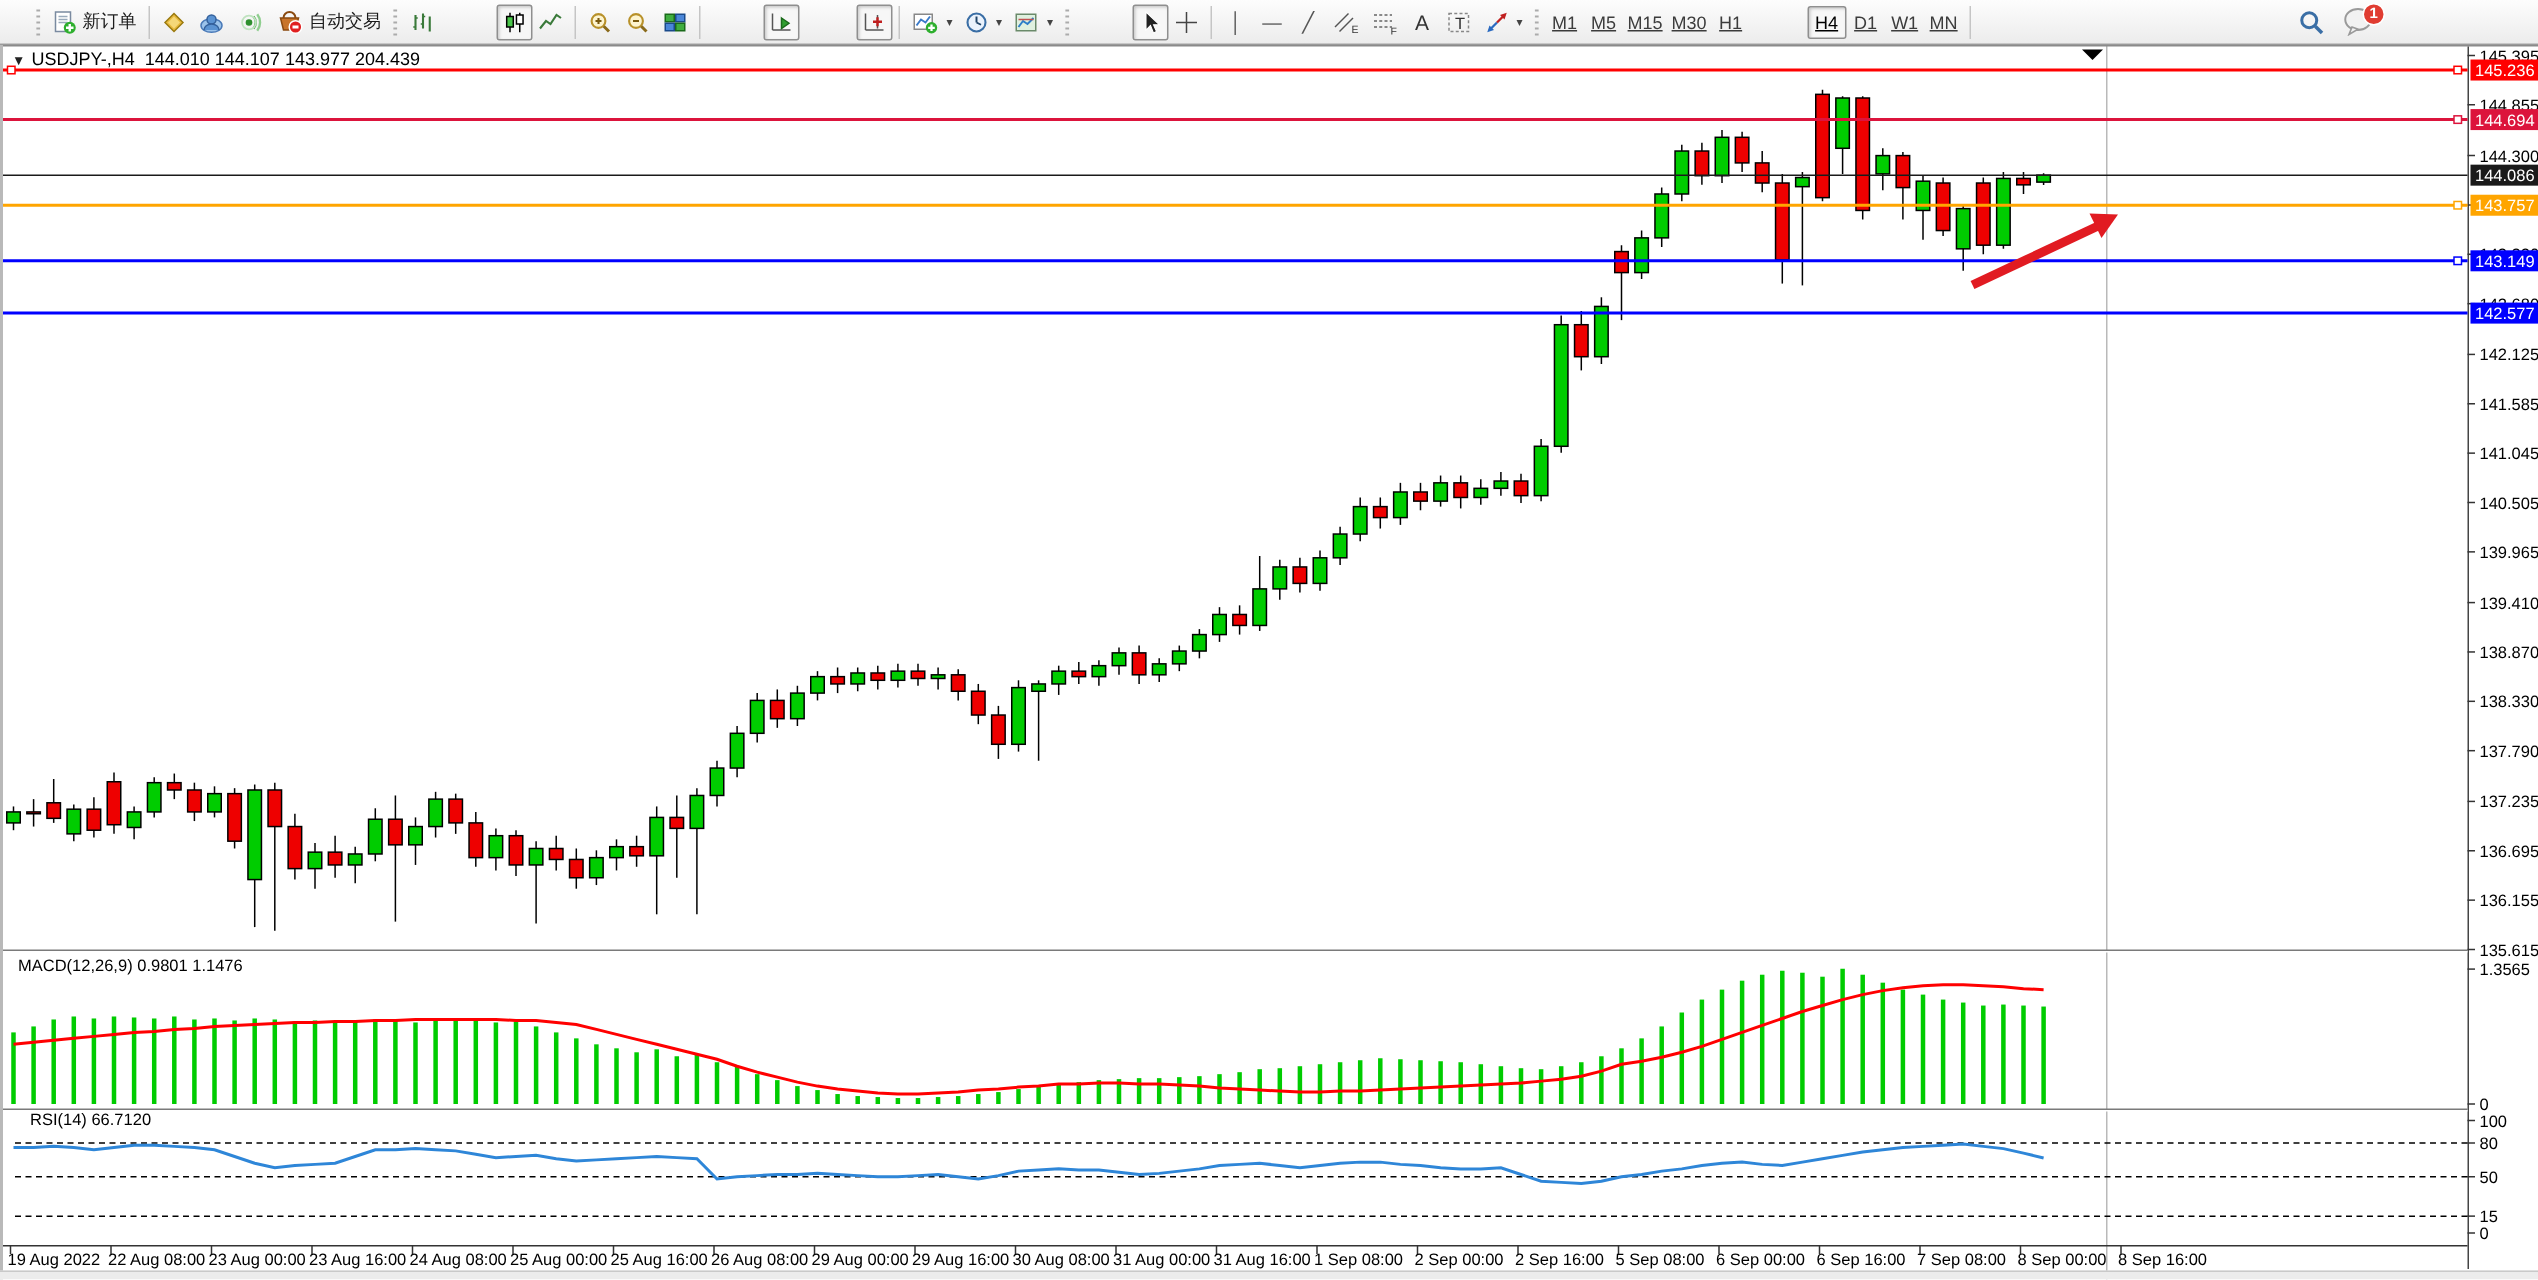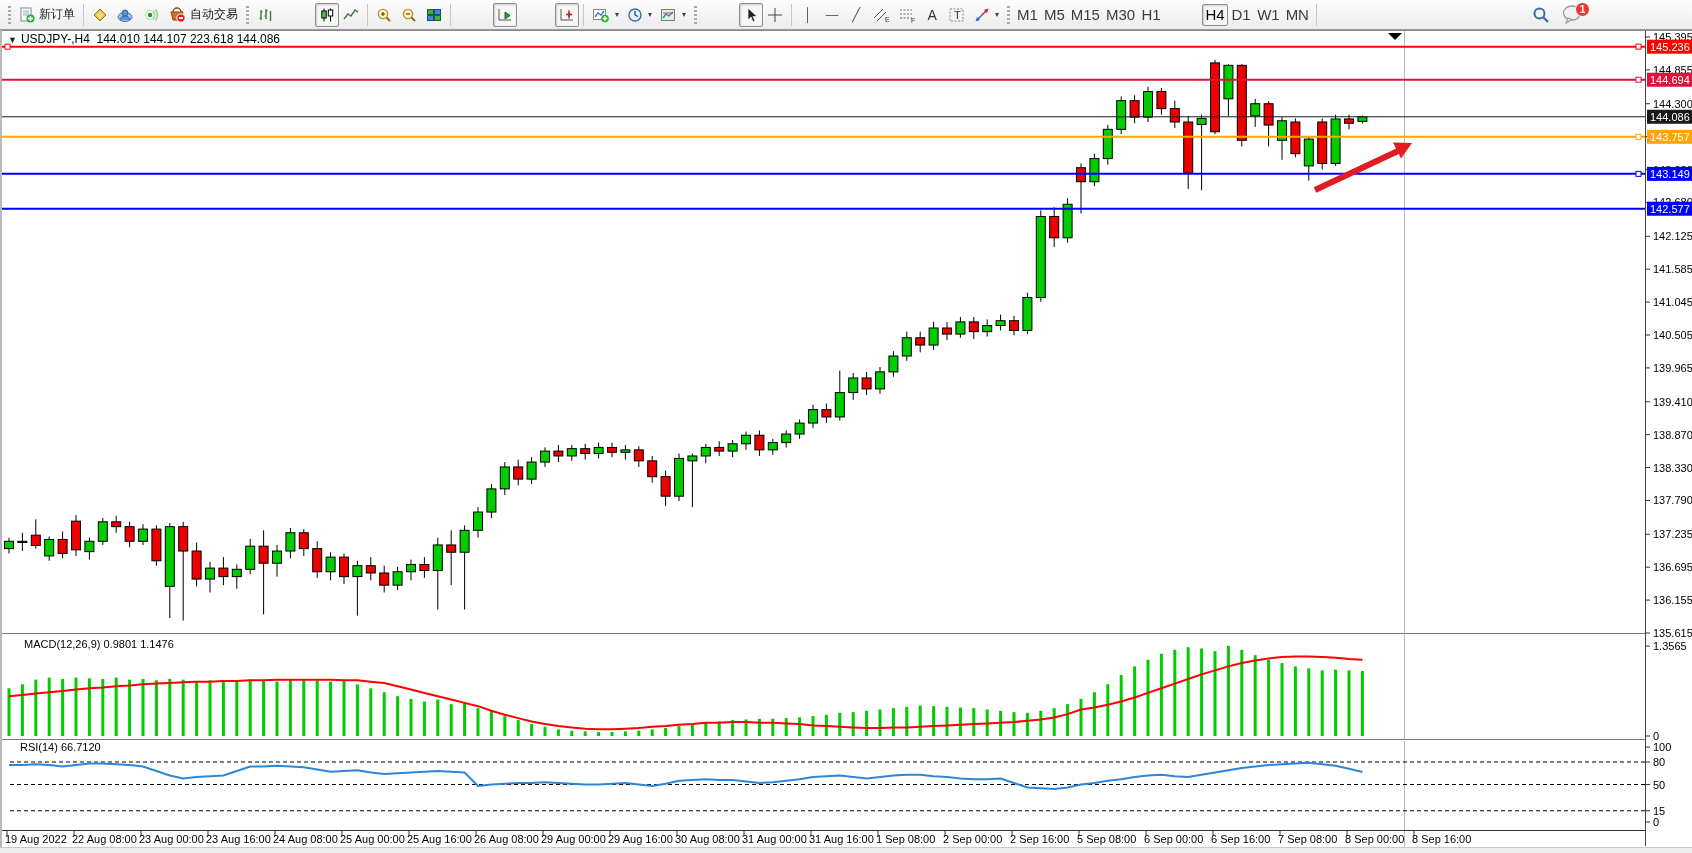--- a/index.html
+++ b/index.html
@@ -1,35 +1,35 @@
 <!DOCTYPE html>
 <html><head>
 <meta charset="utf-8">
 <style>
   html,body{margin:0;padding:0;overflow:hidden;}
   body{width:1692px;height:853px;position:relative;background:#fff;font-family:"Liberation Sans",sans-serif;}
   
-  .toolbar{position:absolute;left:0;top:0;width:1692px;height:30px;background:linear-gradient(#fdfdfd,#ececec);border-bottom:1px solid #9a9a9a;display:flex;align-items:center;padding:0 4px;box-sizing:border-box;}
+  .toolbar{position:absolute;left:0;top:0;width:1692px;height:30px;background:linear-gradient(#fdfdfd,#ececec);border-bottom:1px solid #9a9a9a;display:flex;align-items:center;padding:0 20px;box-sizing:border-box;}
   .tb-btn{height:24px;min-width:24px;display:flex;align-items:center;justify-content:center;gap:4px;padding:0 3px;border:1px solid transparent;border-radius:2px;font-size:12px;color:#1a1a1a;box-sizing:border-box;}
   .tb-btn.active{border:1px solid #8f8f8f;background:#f7f7f7;box-shadow:inset 1px 1px 2px #c9c9c9;margin-left:38px;}
   .tb-sep{width:1px;height:22px;background:#c5c5c5;margin:0 4px;flex:none;}
   .tb-grip{width:5px;height:20px;margin:0 3px;flex:none;background-image:radial-gradient(#ababab 35%,transparent 36%);background-size:5px 4px;background-repeat:repeat-y;}
-  .tf-btn{font-size:15px;color:#3c3c3c;height:22px;min-width:26px;padding:0 2px;}
+  .tf-btn{font-size:12px;color:#3c3c3c;height:22px;min-width:26px;padding:0 2px;text-decoration:underline;}
   .tf-btn.active{color:#000;}
   .caret{font-size:8px;color:#444;margin-left:1px;}
   .glyph{font-size:13px;color:#555;line-height:1;}
   .right-icons{position:absolute;left:1528px;top:0;height:30px;display:flex;align-items:center;gap:8px;}
   .chat-wrap{position:relative;width:24px;height:22px;}
   .badge{position:absolute;right:-4px;top:-2px;min-width:15px;height:15px;border-radius:8px;background:#e03c31;color:#fff;font-size:10px;font-weight:bold;display:flex;align-items:center;justify-content:center;border:1px solid #fff;box-sizing:border-box;}
   
   #chart-area{position:absolute;left:0;top:30px;width:1405px;height:823px;background:#fff;border-left:2px solid #b9b9b9;border-right:1px solid #b9b9b9;box-sizing:border-box;}
   #chart-svg{position:absolute;left:0;top:0;}
   .overlay{position:absolute;color:#000;white-space:pre;}
   #chart-title{left:8px;top:32px;font-size:12px;}
-  #macd-label{left:12px;top:638px;font-size:11px;margin-left:12px;}
+  #macd-label{left:12px;top:638px;font-size:11px;}
   #rsi-label{left:20px;top:741px;font-size:11px;}
   .dd-tri{font-size:9px;color:#222;margin-right:4px;}
   #bottom-strip{position:absolute;left:0;top:847px;width:1692px;height:6px;background:#ececec;border-top:1px solid #c9c9c9;box-sizing:border-box;}
 </style>
 </head>
 <body>
 
 <div class="toolbar">
   <div class="tb-grip"></div>
   <div class="tb-btn">
@@ -711,16 +711,16 @@
         <rect x="1645" y="201.73087934560397" width="47" height="14" fill="#0000ff"></rect>
         <text x="1648" y="212.73087934560397" font-size="11" font-family="Liberation Sans, sans-serif" fill="#fff">142.577</text>
       </g>
       <g>
         <line x1="1313" y1="190" x2="1396" y2="151" stroke="#e11b22" stroke-width="6"></line>
         <polygon points="1410,143 1399,158.6 1391,142.4" fill="#e11b22"></polygon>
         <polygon points="1386,33 1400,33 1393,40" fill="#000"></polygon>
       </g>
     </svg>
 </div>
-<div class="overlay" id="chart-title"><span class="dd-tri">▼</span><span>USDJPY-,H4  144.010 144.107 223.618 144.086</span></div>
+<div class="overlay" id="chart-title"><span class="dd-tri">▼</span><span>USDJPY-,H4  144.010 144.107 143.977 204.439</span></div>
 <div class="overlay" id="macd-label">MACD(12,26,9) 0.9801 1.1476</div>
 <div class="overlay" id="rsi-label">RSI(14) 66.7120</div>
 <div id="bottom-strip"></div>
 
 </body></html>

